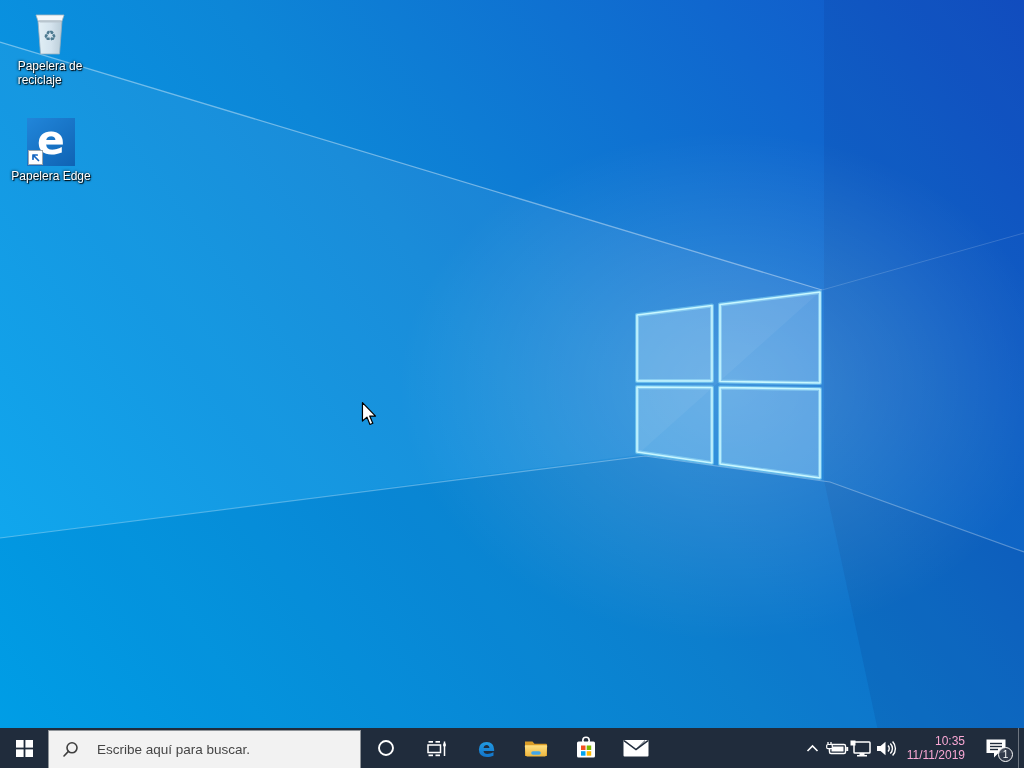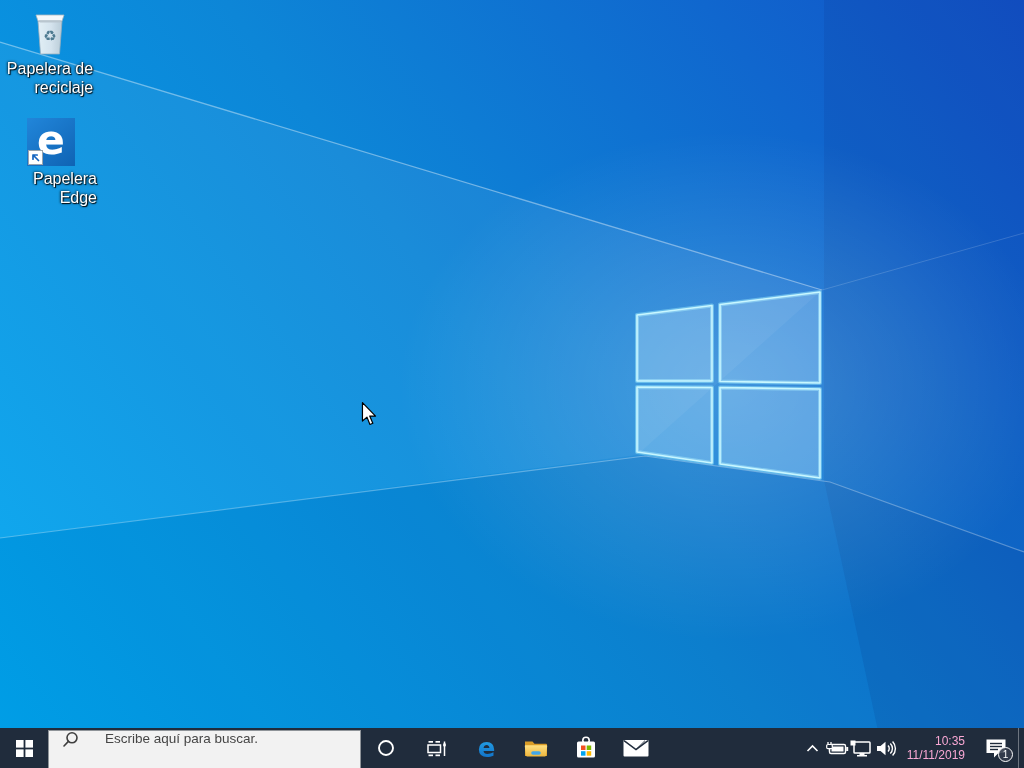--- a/index.html
+++ b/index.html
@@ -12,21 +12,21 @@
   .wallpaper{position:absolute;inset:0;display:block;}
 
   
   .desktop-icon{
     position:absolute;width:92px;display:flex;flex-direction:column;
     align-items:center;gap:3px;cursor:default;
   }
   .di-recycle{left:4px;top:8px;}
   .di-edge{left:5px;top:118px;}
   .di-label{
-    font-size:16px;color:#fff;text-align:right;line-height:1.2;
+    font-size:12px;color:#fff;text-align:left;line-height:1.2;
     text-shadow:1px 1px 1px rgba(0,0,0,.95),0 0 3px rgba(0,0,0,.7),-1px 0 2px rgba(0,0,0,.4);
   }
   .edge-tile{
     position:relative;width:48px;height:48px;
     background:linear-gradient(140deg,#2186da 0%,#0f63b4 100%);
     display:flex;align-items:center;justify-content:center;
   }
   .edge-tile .glyph{
     color:#fff;font-size:41px;font-weight:bold;font-family:"DejaVu Sans",sans-serif;
     line-height:1;margin-top:-3px;
@@ -43,21 +43,21 @@
     display:flex;align-items:stretch;z-index:5;
   }
   .tb-start{
     width:48px;display:flex;align-items:center;justify-content:center;
     background:transparent;border:0;padding:0;cursor:pointer;
   }
   .tb-search{
     width:313px;margin-top:2px;height:38px;
     background:var(--search-bg,#f2f2f2);
     border:1px solid #8f9499;border-bottom:0;
-    display:flex;gap:26px;padding-left:13px;
+    display:flex;align-items:center;gap:18px;padding-left:13px;
   }
   .tb-search span{
     font-size:13.5px;color:var(--search-text,#454545);
     white-space:nowrap;
   }
   .tb-btn{
     width:50px;display:flex;align-items:center;justify-content:center;
     background:transparent;border:0;padding:0;cursor:pointer;
   }
   .tray{margin-left:auto;display:flex;align-items:center;}

